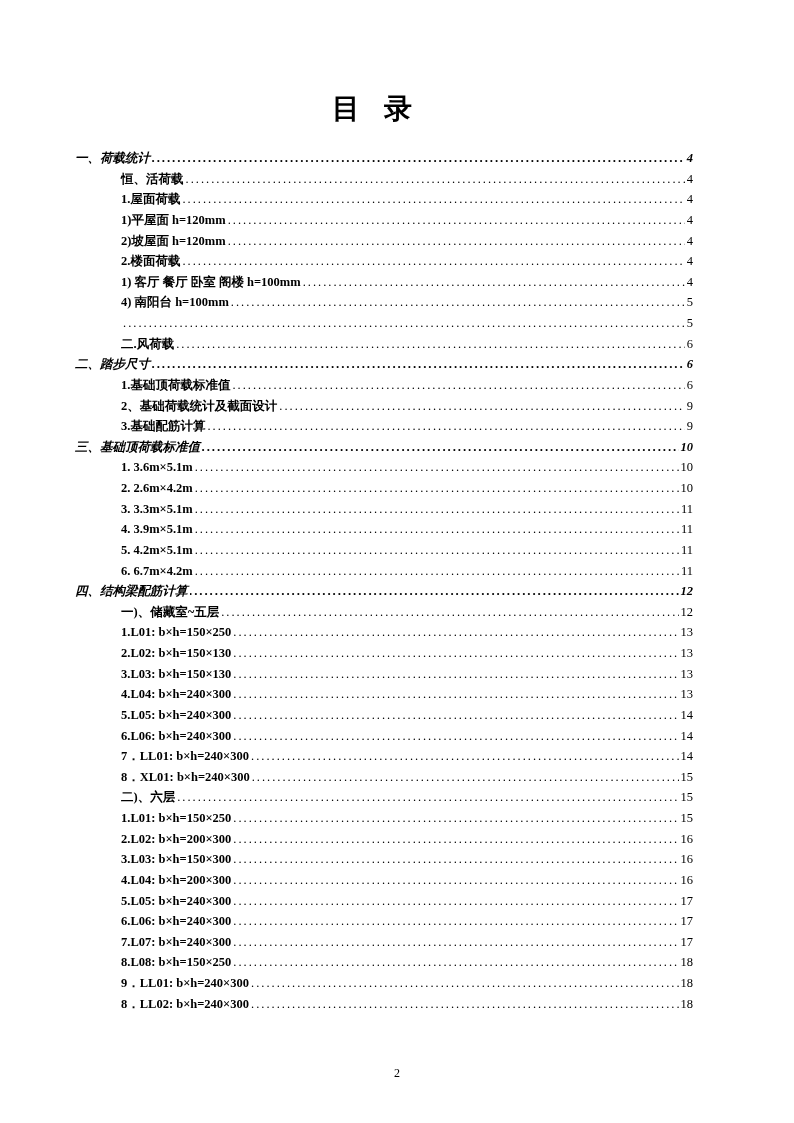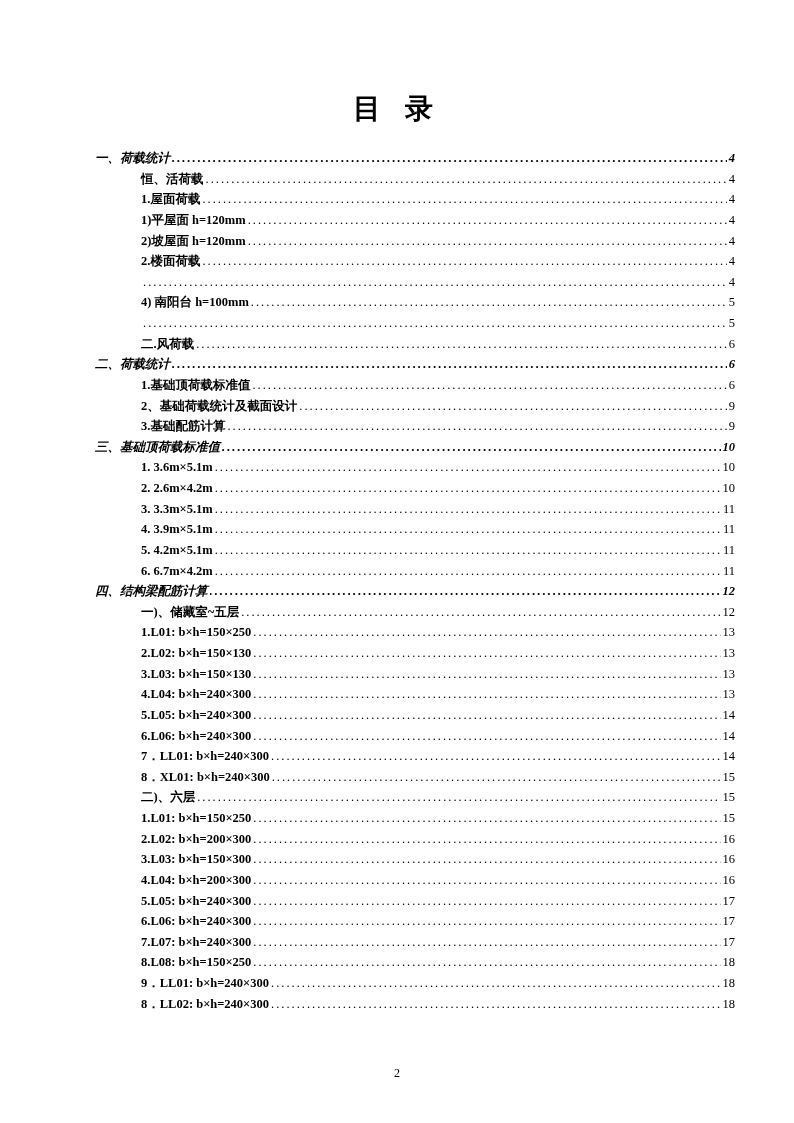--- a/index.html
+++ b/index.html
@@ -8,36 +8,35 @@
     background: #fff;
     font-family: "SimSun", "宋体", serif;
     font-size: 12.5px;
     color: #000;
   }
   .page {
     width: 794px;
     height: 1123px;
     position: relative;
     box-sizing: border-box;
-    padding: 90px 59px 50px 75px;
+    padding: 90px 101px 50px 75px;
   }
   .title {
     text-align: center;
     font-size: 28px;
     font-weight: bold;
     letter-spacing: 24px;
     margin-bottom: 20px;
     font-family: "SimSun", "宋体", serif;
   }
   .toc-row {
     display: flex;
     align-items: baseline;
     white-space: nowrap;
     line-height: 1.65;
-    margin-left: 20px;
   }
   .toc-label {
     flex: 0 0 auto;
     font-weight: bold;
   }
   .toc-leader {
     flex: 1 1 auto;
     overflow: hidden;
     margin: 0 2px;
   }
@@ -101,39 +100,40 @@
         <span class="toc-label">2)坡屋面  h=120mm</span>
         <span class="toc-leader"></span>
         <span class="toc-page">4</span>
       </div>
       <div class="toc-row lvl2">
         <span class="toc-label">2.楼面荷载</span>
         <span class="toc-leader"></span>
         <span class="toc-page">4</span>
       </div>
       <div class="toc-row lvl2">
+        <span class="toc-label">1)    客厅  餐厅  卧室  阁楼 h=100mm</span>
         <span class="toc-leader"></span>
         <span class="toc-page">4</span>
       </div>
       <div class="toc-row lvl2">
         <span class="toc-label">4)    南阳台 h=100mm</span>
         <span class="toc-leader"></span>
         <span class="toc-page">5</span>
       </div>
       <div class="toc-row lvl2">
         <span class="toc-leader"></span>
         <span class="toc-page">5</span>
       </div>
       <div class="toc-row lvl2">
         <span class="toc-label">二.风荷载</span>
         <span class="toc-leader"></span>
         <span class="toc-page">6</span>
       </div>
       <div class="toc-row lvl1">
-        <span class="toc-label">二、荷载统计</span>
+        <span class="toc-label">二、踏步尺寸</span>
         <span class="toc-leader"></span>
         <span class="toc-page">6</span>
       </div>
       <div class="toc-row lvl2">
         <span class="toc-label">1.基础顶荷载标准值</span>
         <span class="toc-leader"></span>
         <span class="toc-page">6</span>
       </div>
       <div class="toc-row lvl2">
         <span class="toc-label">2、基础荷载统计及截面设计</span>

